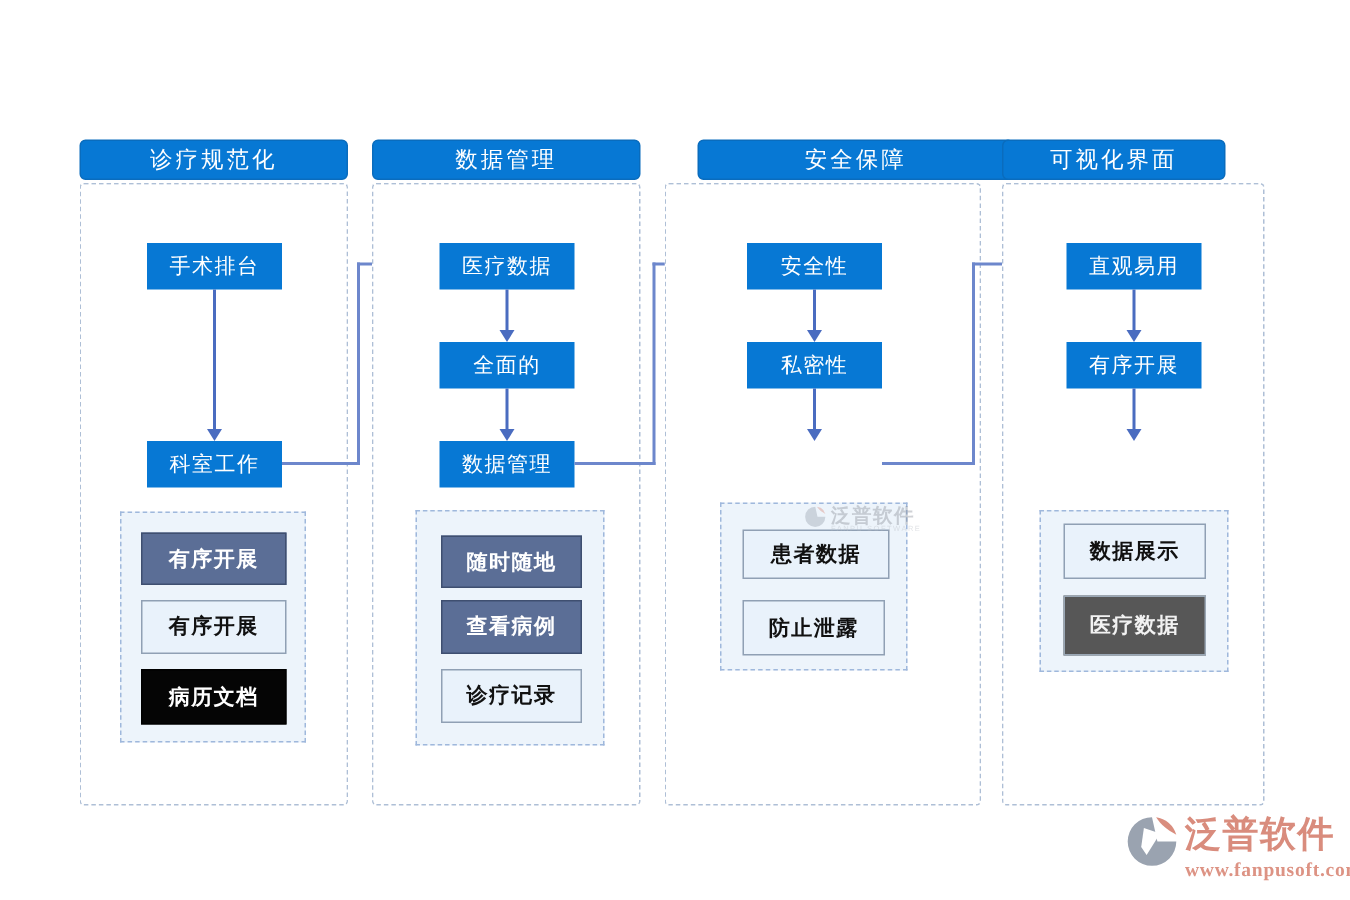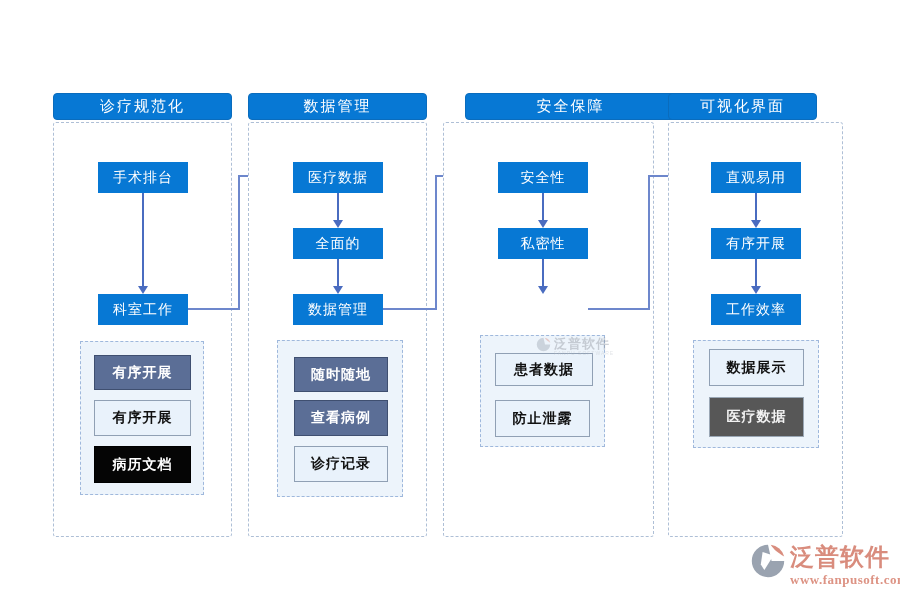--- a/index.html
+++ b/index.html
@@ -146,21 +146,20 @@
   <div class="hline" style="left:588px;top:308px;width:62px"></div>
   <div class="vline" style="left:648px;top:175px;height:135px"></div>
   <div class="hline" style="left:648px;top:175px;width:55px"></div>
   <div class="head-right" style="left:703px;top:172px"></div>
 
   <div class="col-header" style="left:668px;top:93px;width:149px">可视化界面</div>
   <div class="col-box" style="left:668px;top:122px;width:175px;height:415px"></div>
 
   <div class="flow-box" style="left:711px;top:162px">直观易用</div>
   <div class="flow-box" style="left:711px;top:228px">有序开展</div>
-  <div class="flow-box" style="left:711px;top:294px">工作效率</div>
   <div class="varrow" style="left:755px;top:193px;height:27px"></div>
   <div class="head-down" style="left:751px;top:220px"></div>
   <div class="varrow" style="left:755px;top:259px;height:27px"></div>
   <div class="head-down" style="left:751px;top:286px"></div>
 
   <div class="sub-box" style="left:693px;top:340px;width:126px;height:108px"></div>
   <div class="sub-item light" style="left:709px;top:349px;width:95px;height:37px">数据展示</div>
   <div class="sub-item darkgray" style="left:709px;top:397px;width:95px;height:40px">医疗数据</div>
 
   <div class="logo">

